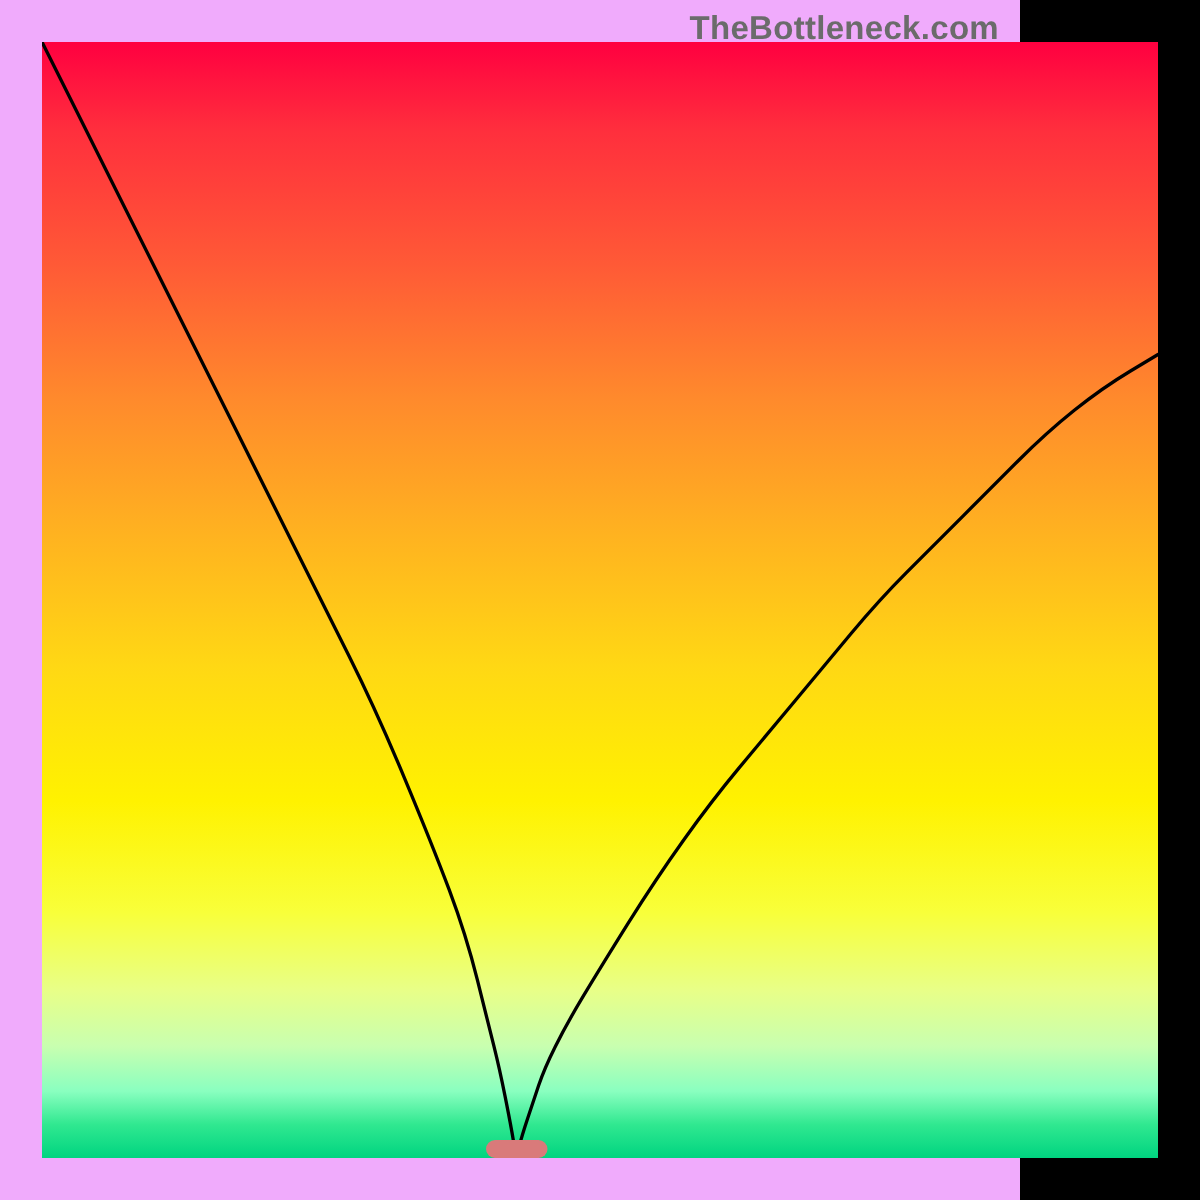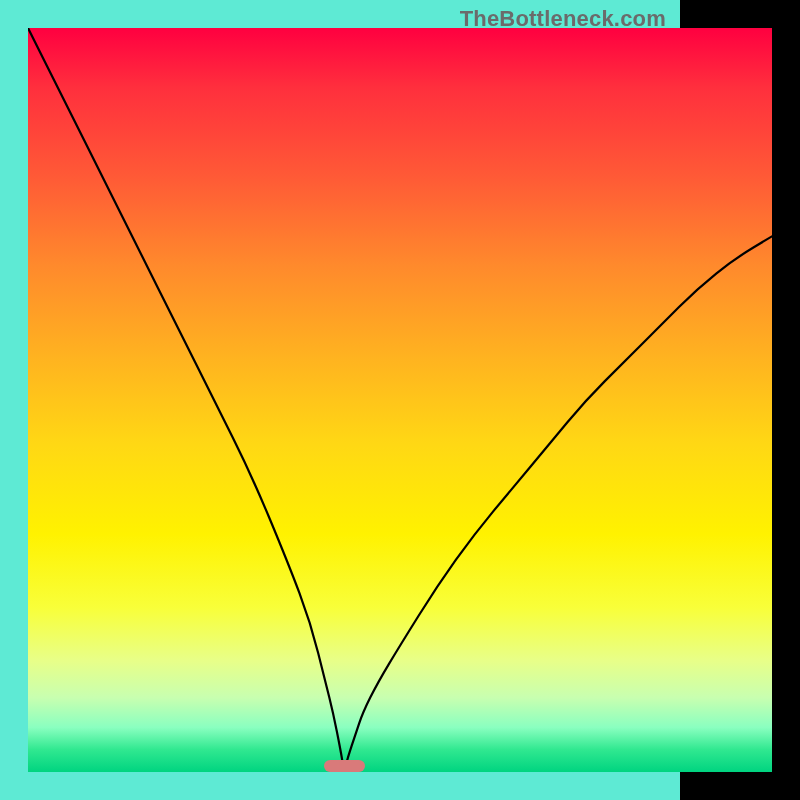--- a/index.html
+++ b/index.html
@@ -1,20 +1,20 @@
 <!DOCTYPE html>
 <html><head>
 <meta charset="utf-8">
 <style>
   * { margin: 0; padding: 0; box-sizing: border-box; }
   html, body { width: 800px; height: 800px; overflow: hidden; background: #000; }
   .frame {
     width: 680px;
     height: 800px;
-    background: #5eead4;
+    background: #f0abfc;
     position: relative;
   }
   .plot-area {
     position: absolute;
     left: 28px;
     top: 28px;
     width: 744px;
     height: 744px;
     overflow: hidden;
   }

